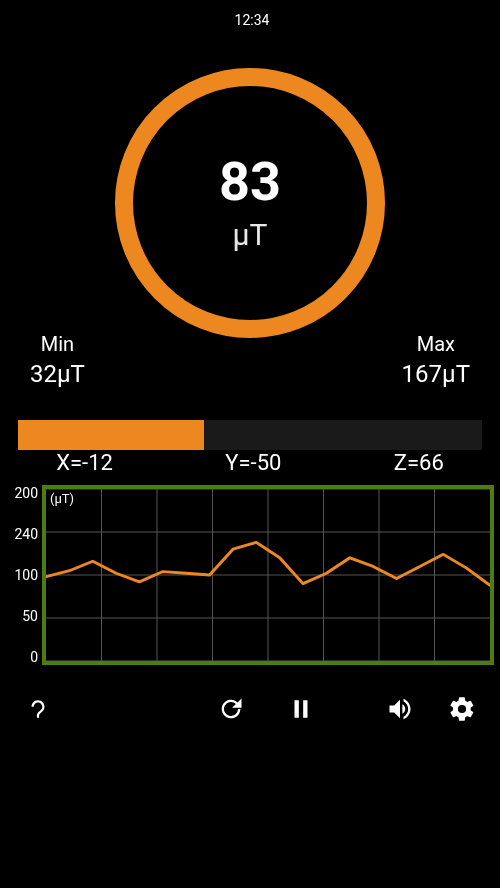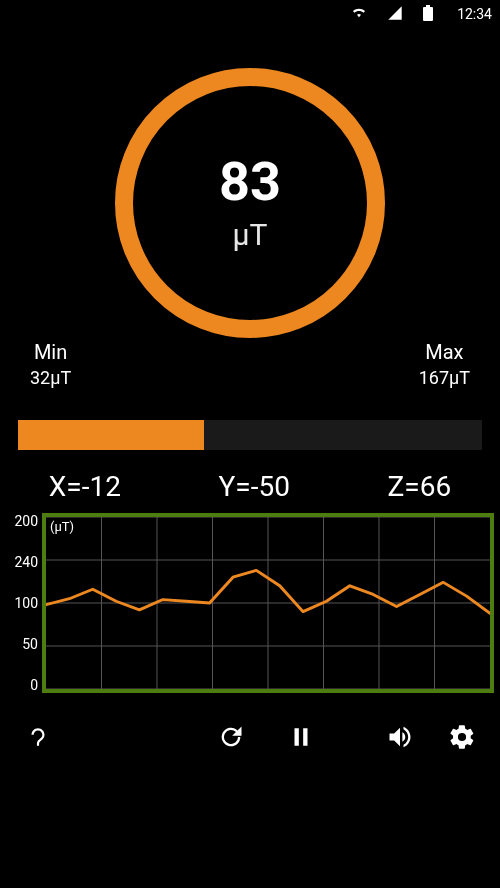--- a/index.html
+++ b/index.html
@@ -1,30 +1,30 @@
 <!DOCTYPE html>
 <html><head>
 <meta charset="utf-8">
 <style>
   * { margin: 0; padding: 0; box-sizing: border-box; }
   html, body { width: 500px; height: 888px; background: #000; color: #fff; font-family: Roboto, Arial, sans-serif; overflow: hidden; }
-  .status-bar { height: 28px; display: flex; justify-content: flex-end; align-items: center; padding: 0 8px; gap: 20px; font-size: 14px; }
+  .status-bar { height: 28px; display: flex; justify-content: flex-end; align-items: center; padding: 0 8px; gap: 20px; font-size: 14px; flex-direction: column; }
   .status-bar svg { fill: #fff; }
   .status-time { margin-left: 4px; font-size: 14px; }
   .gauge-area { position: relative; height: 340px; margin-top: 40px; }
   .gauge-ring { position: absolute; left: 50%; top: 0; transform: translateX(-50%); width: 270px; height: 270px; border: 18px solid #ed8821; border-radius: 50%; display: flex; flex-direction: column; align-items: center; justify-content: center; text-align: center; }
   .gauge-value { font-size: 54px; font-weight: 700; line-height: 1; }
   .gauge-unit { font-size: 30px; margin-top: 8px; color: #e6e6e6; }
   .minmax { position: absolute; bottom: 12px; width: 100%; display: flex; justify-content: space-between; padding: 0 30px 6px 30px; }
   .minmax-col { text-align: center; font-size: 20px; line-height: 1.35; }
   .minmax-label { display: block; }
-  .minmax-val { display: block; font-size: 18px; }
+  .minmax-val { display: block; font-size: 24px; }
   .bar-wrap { margin: 12px 18px 0; height: 30px; background: #1a1a1a; position: relative; }
   .bar-fill { background: #ed8821; height: 100%; width: 40%; }
-  .axes { display: flex; justify-content: space-around; margin: 20px 0 10px; font-size: 28px; }
+  .axes { display: flex; justify-content: space-around; margin: 0 0 10px; font-size: 22px; }
   .chart-wrap { margin: 0 6px 0 6px; display: flex; }
   .chart-y { width: 36px; display: flex; flex-direction: column; justify-content: space-between; align-items: flex-end; font-size: 14px; padding: 0 4px; height: 180px; }
   .chart-box { flex: 1; height: 180px; border: 4px solid #4d7c0f; position: relative; }
   .chart-ylabel { position: absolute; top: 2px; left: 4px; font-size: 13px; }
   .chart-box svg { position: absolute; inset: 0; width: 100%; height: 100%; }
   .chart-grid line { stroke: #555; stroke-width: 1; }
   .chart-line { fill: none; stroke: #ed8821; stroke-width: 3; stroke-linejoin: round; stroke-linecap: round; }
   .toolbar { display: flex; align-items: center; margin-top: 22px; padding: 0 22px; height: 48px; }
   .toolbar .spacer-left { flex: 1; }
   .toolbar .center-group { display: flex; gap: 38px; align-items: center; }

